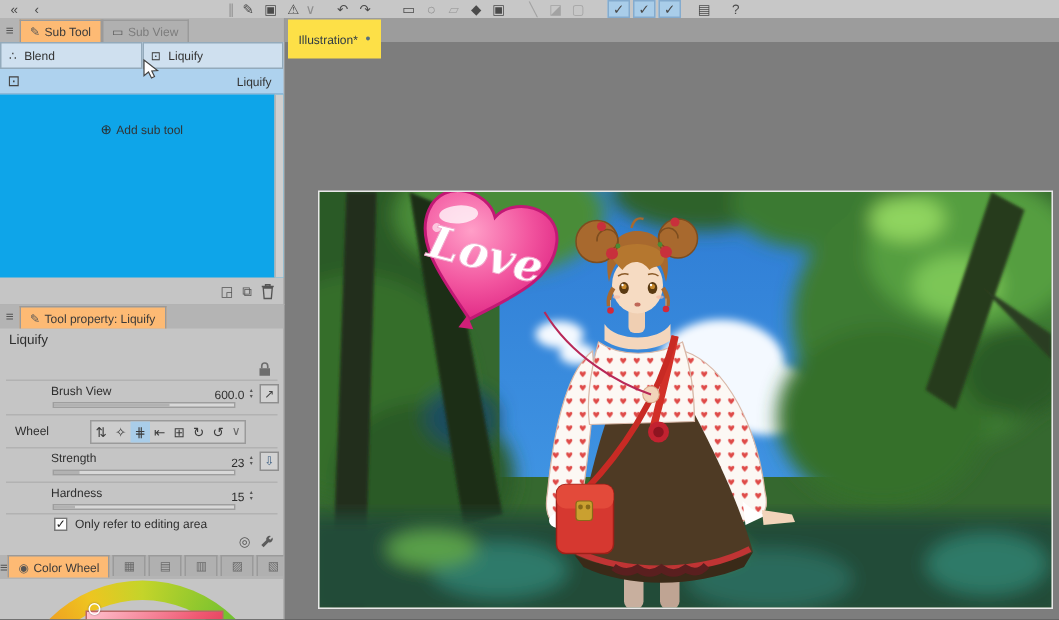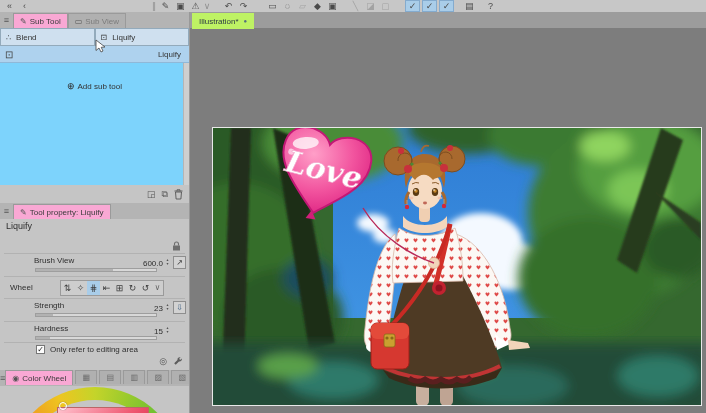--- a/index.html
+++ b/index.html
@@ -16,31 +16,31 @@
     font-size:9px; color:#4a4a4a; }
   .ci.sep { width:8px; color:#8f8f8f; }
   .ci.dis { color:#a2a2a2; }
   .ci.on { background:#a9cde9; border:1px solid #84abce; line-height:10px; }
   
   .panel { position:absolute; left:0; width:190px; background:#c5c5c5; border-right:1px solid #999; }
   .tabrow { position:absolute; left:0; top:0; right:0; height:16px; background:#b4b4b4;
     display:flex; align-items:flex-end; }
   .menu-g { width:13px; font-size:9px; color:#555; text-align:center; align-self:center; }
   .ptab { height:15px; line-height:15px; font-size:8px; padding:0 6px; color:#3a3a3a;
-    background:#f9a8d4; border:1px solid #9a9a9a; border-bottom:none; white-space:nowrap; }
+    background:#fdba74; border:1px solid #9a9a9a; border-bottom:none; white-space:nowrap; }
   .ptab .tico { font-size:8px; color:#555; margin-right:3px; }
   .ptab.inact { background:#b0b0b0; color:#7c7c7c; }
   
   .toolbtns { position:absolute; top:16px; left:0; right:0; height:18px; display:flex; background:#cadcec; }
   .toolbtn { flex:1; display:flex; align-items:center; gap:5px; font-size:8px; color:#333;
     border:1px solid #93aabb; background:#cfe0ef; padding:0 5px; position:relative; }
   .selrow { position:absolute; top:34px; left:0; right:0; height:17px; background:#aed2ee;
     border-bottom:1px solid #8fb8d8; display:flex; align-items:center; font-size:8px; }
   .selrow .lbl { position:absolute; right:8px; color:#333; }
-  .sublist { position:absolute; top:51px; left:0; right:0; bottom:18px; background:#7dd3fc; }
+  .sublist { position:absolute; top:51px; left:0; right:0; bottom:18px; background:#0ea5e9; }
   .scrollcol { position:absolute; top:0; bottom:0; right:0; width:6px; background:#cfcfcf; border-left:1px solid #b5b5b5; }
   .addbtn { position:absolute; top:18px; left:0; right:0; text-align:center; font-size:8px; color:#333; }
   .addbtn .plus { color:#2a2a2a; font-size:9px; margin-right:3px; }
   .pfooter { position:absolute; left:0; right:0; bottom:0; height:18px; display:flex;
     align-items:center; justify-content:flex-end; gap:6px; padding-right:6px; }
   .fic { font-size:9px; color:#555; }
   
   .tp-title { position:absolute; top:18px; left:6px; font-size:9px; color:#2e2e2e; }
   .tp-lock { position:absolute; top:38px; right:8px; }
   .prow-label { position:absolute; left:34px; font-size:8px; color:#2e2e2e; }
@@ -67,21 +67,21 @@
     background:conic-gradient(from 0deg, #c4d42a, #6fc030 45deg, #2faf3a 90deg, #1fa05c 120deg,
       #2090c0 150deg, #3050c8 180deg, #8030b0 210deg, #d22a20 240deg, #e8581f 272deg,
       #f08820 300deg, #eec520 335deg, #c4d42a 360deg); }
   .ring .hole { position:absolute; inset:13px; border-radius:50%; background:#c5c5c5; }
   .svbox { position:absolute; left:57px; top:37px; width:92px; height:40px;
     background:linear-gradient(135deg,#ffc3cf,#ef5872 60%,#d92844); border:1px solid #b66; }
   .svmark { position:absolute; left:59px; top:32px; width:8px; height:8px; border:1.5px solid #fff;
     border-radius:50%; box-shadow:0 0 1px #555; }
   
   .doctabbar { position:absolute; left:190px; top:12px; width:516px; height:16px; background:#9c9c9c; }
-  .doctab { position:absolute; left:2px; top:1px; height:16px; background:#bef264;
+  .doctab { position:absolute; left:2px; top:1px; height:26px; background:#fde047;
     display:flex; align-items:center; gap:5px; padding:0 7px; font-size:8px; color:#2e3a44; }
   .doctab .dot { font-size:6px; color:#56707e; }
   .canvas { position:absolute; left:213px; top:128px; width:488px; height:277px;
     outline:1px solid #e9e9e9; background:#3a6a30; }
   .cursor-arrow { position:absolute; left:95px; top:27px; z-index:5; }
 </style>
 </head>
 <body>
 
 <div class="stage">

